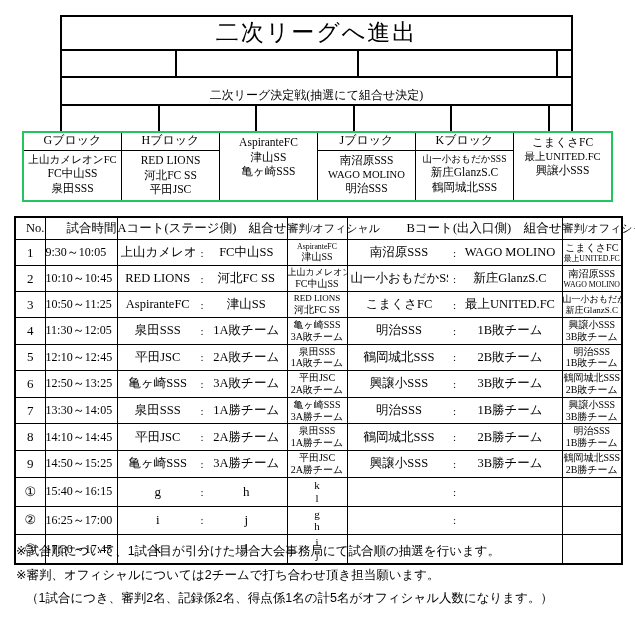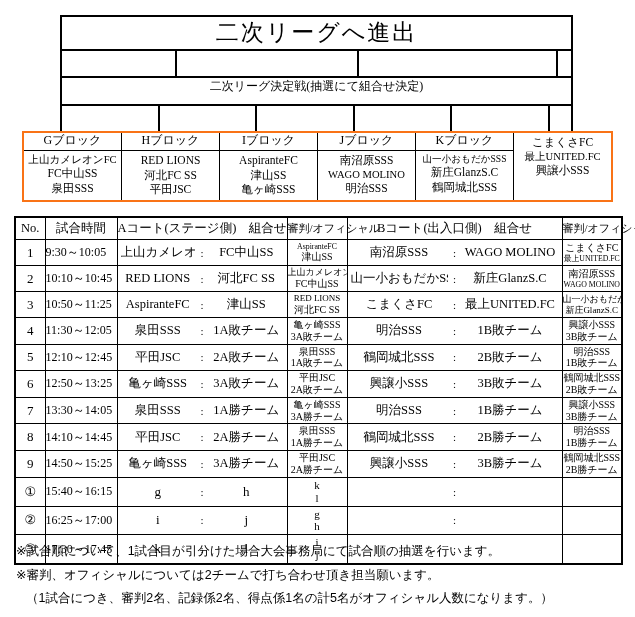--- a/index.html
+++ b/index.html
@@ -39,39 +39,39 @@
   }
 
   .decision-box {
     position: absolute;
     left: 60px;
     top: 76px;
     width: 513px;
     height: 30px;
     border: 2px solid #000;
     display: flex;
-    align-items: flex-start;
+    align-items: flex-end;
     justify-content: center;
     font-size: 12px;
     box-sizing: border-box;
   }
 
   .vline {
     position: absolute;
     width: 2px;
     background: #000;
   }
 
   
   .blocks {
     position: absolute;
     left: 22px;
     top: 131px;
     width: 591px;
-    border: 2px solid #f97316;
+    border: 2px solid #22c55e;
     border-collapse: collapse;
     box-sizing: border-box;
     display: flex;
   }
   .block-col {
     flex: 1 1 0;
     border-right: 1px solid #000;
     box-sizing: border-box;
   }
   .block-col:last-child { border-right: none; }
@@ -115,21 +115,21 @@
   }
 
   .c-no     { width: 30px; }
   .c-time   { width: 72px; }
   .c-courta { width: 170px; }
   .c-refa   { width: 60px; }
   .c-courtb { width: 215px; }
   .c-refb   { width: 60px; }
 
   .hd {
-    text-align: center;
+    text-align: right;
     font-size: 12.5px;
     height: 21px;
     line-height: 21px;
     white-space: nowrap;
   }
   .hd.small { font-size: 11px; }
 
   .row-h { height: 26px; }
 
   .no-cell {
@@ -238,21 +238,20 @@
     <div class="block-col">
       <div class="block-head">Hブロック</div>
       <div class="block-teams">
         <div class="block-team">RED LIONS</div>
         <div class="block-team">河北FC SS</div>
         <div class="block-team">平田JSC</div>
       </div>
     </div>
 
     <div class="block-col">
-      <div class="block-head">Iブロック</div>
       <div class="block-teams">
         <div class="block-team">AspiranteFC</div>
         <div class="block-team">津山SS</div>
         <div class="block-team">亀ヶ崎SSS</div>
       </div>
     </div>
 
     <div class="block-col">
       <div class="block-head">Jブロック</div>
       <div class="block-teams">

